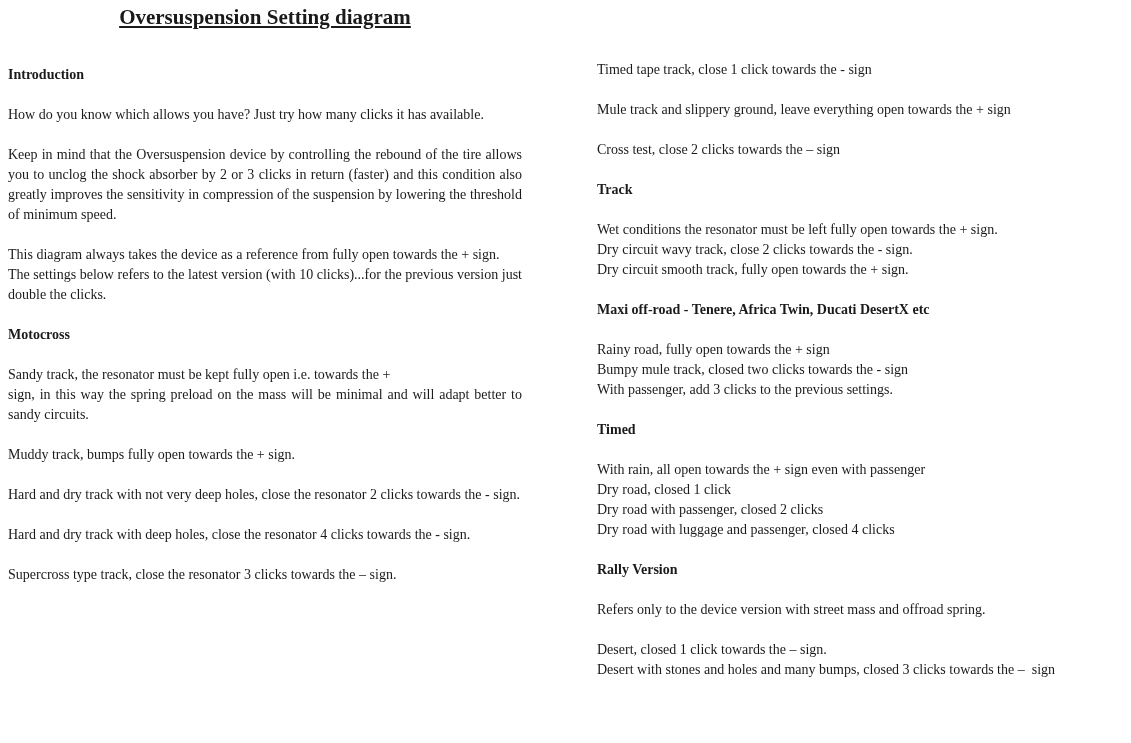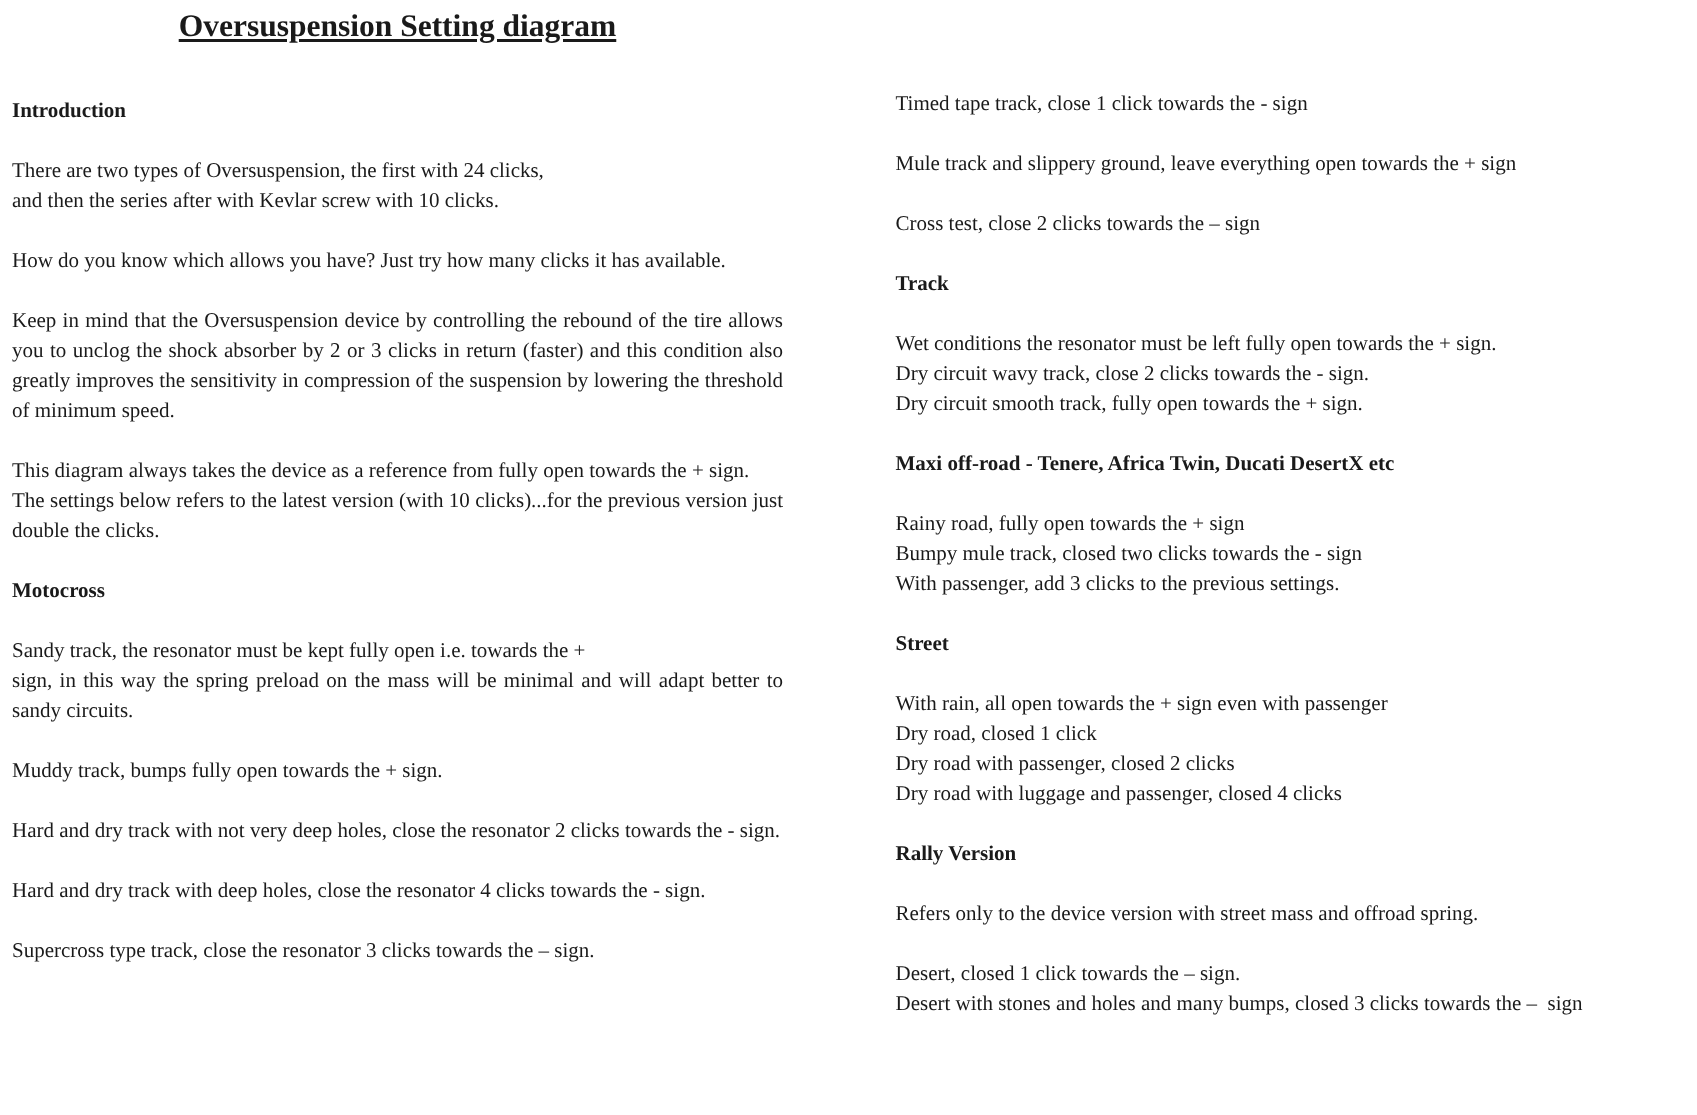--- a/index.html
+++ b/index.html
@@ -44,22 +44,20 @@
 </style>
 </head>
 <body>
 
 <div class="page">
 
   <div class="col col-left">
     <h1 class="doc-title">Oversuspension Setting diagram</h1>
     <div class="blocks">
         <h2 class="block heading">Introduction</h2>
-        <p class="block paragraph">There are two types of Oversuspension, the first with 24 clicks,
-and then the series after with Kevlar screw with 10 clicks.</p>
         <p class="block paragraph">How do you know which allows you have? Just try how many clicks it has available.</p>
         <p class="block paragraph">Keep in mind that the Oversuspension device by controlling the rebound of the tire allows you to unclog the shock absorber by 2 or 3 clicks in return (faster) and this condition also greatly improves the sensitivity in compression of the suspension by lowering the threshold of minimum speed.</p>
         <p class="block paragraph">This diagram always takes the device as a reference from fully open towards the + sign.
 The settings below refers to the latest version (with 10 clicks)...for the previous version just double the clicks.</p>
         <h2 class="block heading">Motocross</h2>
         <p class="block paragraph">Sandy track, the resonator must be kept fully open i.e. towards the +
 sign, in this way the spring preload on the mass will be minimal and will adapt better to sandy circuits.</p>
         <p class="block paragraph">Muddy track, bumps fully open towards the + sign.</p>
         <p class="block paragraph">Hard and dry track with not very deep holes, close the resonator 2 clicks towards the - sign.</p>
         <p class="block paragraph">Hard and dry track with deep holes, close the resonator 4 clicks towards the - sign.</p>
@@ -73,21 +71,21 @@
         <p class="block paragraph">Mule track and slippery ground, leave everything open towards the + sign</p>
         <p class="block paragraph">Cross test, close 2 clicks towards the – sign</p>
         <h2 class="block heading">Track</h2>
         <p class="block paragraph">Wet conditions the resonator must be left fully open towards the + sign.
 Dry circuit wavy track, close 2 clicks towards the - sign.
 Dry circuit smooth track, fully open towards the + sign.</p>
         <h2 class="block heading">Maxi off-road - Tenere, Africa Twin, Ducati DesertX etc</h2>
         <p class="block paragraph">Rainy road, fully open towards the + sign
 Bumpy mule track, closed two clicks towards the - sign
 With passenger, add 3 clicks to the previous settings.</p>
-        <h2 class="block heading">Street</h2>
+        <h2 class="block heading">Timed</h2>
         <p class="block paragraph">With rain, all open towards the + sign even with passenger
 Dry road, closed 1 click
 Dry road with passenger, closed 2 clicks
 Dry road with luggage and passenger, closed 4 clicks</p>
         <h2 class="block heading">Rally Version</h2>
         <p class="block paragraph">Refers only to the device version with street mass and offroad spring.</p>
         <p class="block paragraph">Desert, closed 1 click towards the – sign.
 Desert with stones and holes and many bumps, closed 3 clicks towards the –&nbsp; sign</p>
       </div>
   </div>

